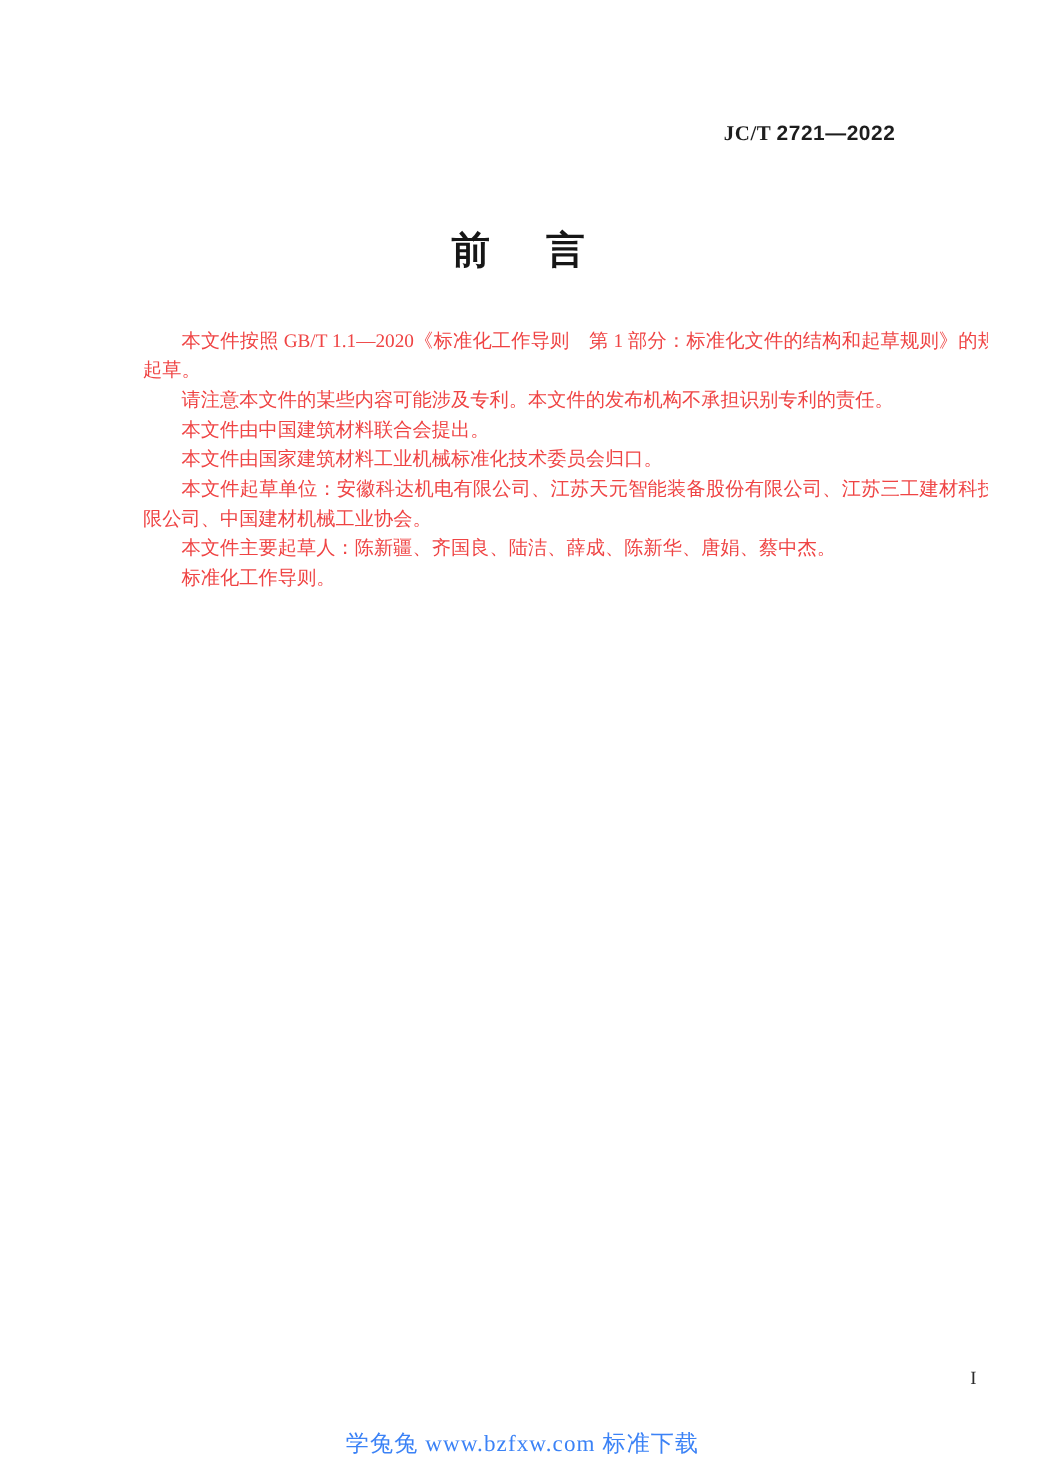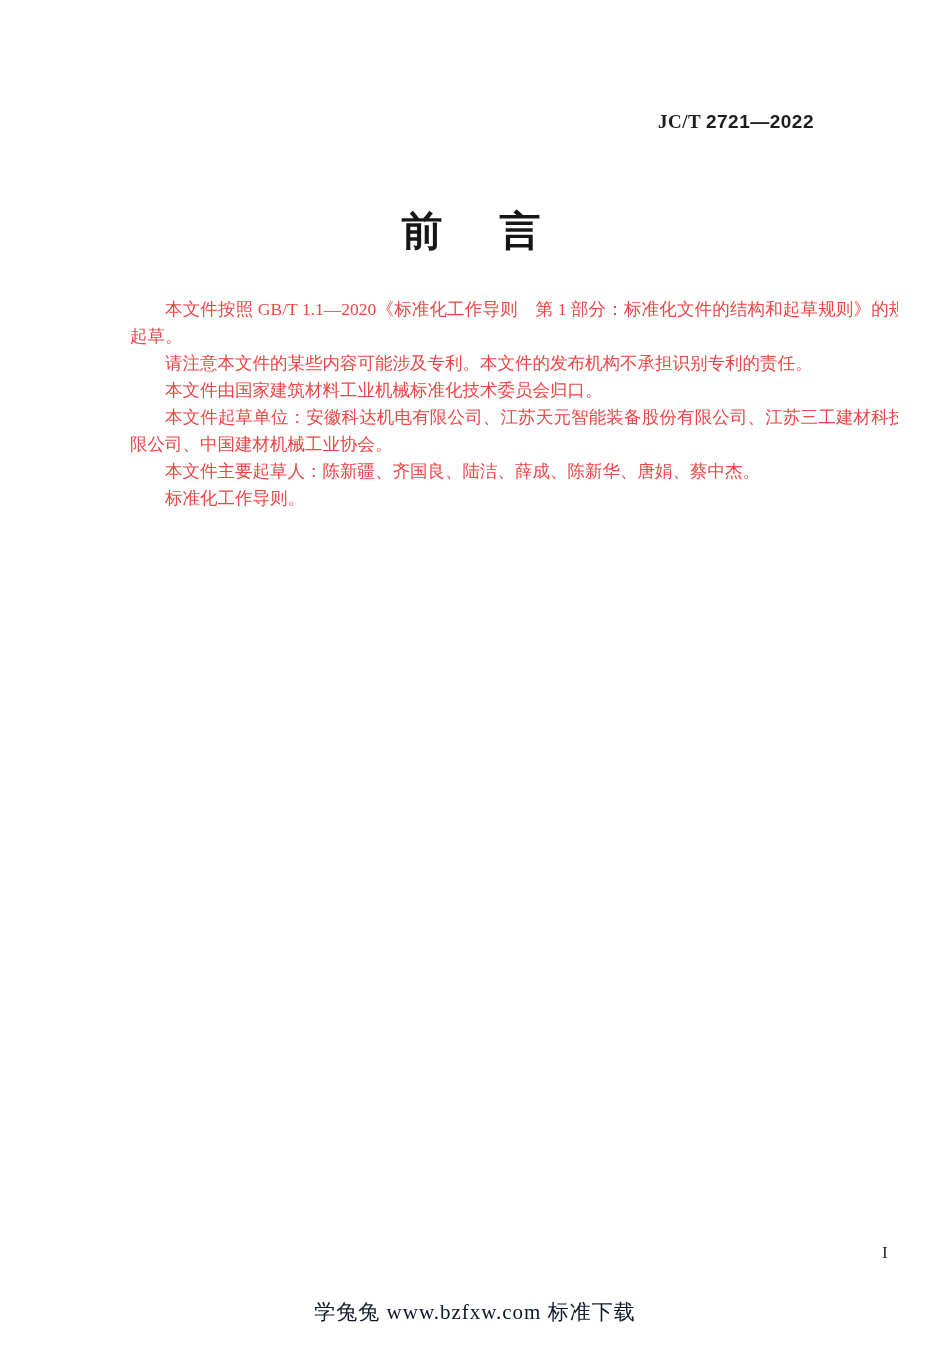--- a/index.html
+++ b/index.html
@@ -34,21 +34,21 @@
     font-family: "Liberation Sans", "DejaVu Sans", sans-serif;
     font-weight: 600;
     letter-spacing: 0.5px;
   }
   .doc-title {
     position: absolute;
     top: 204px;
     left: 0;
     width: 100%;
     text-align: center;
-    font-size: 41px;
+    font-size: 35px;
     font-weight: bold;
     letter-spacing: 8px;
     font-family: "Liberation Sans", "DejaVu Sans", sans-serif;
     color: #161616;
   }
   .content {
     position: absolute;
     top: 296px;
     left: 78px;
     width: 794px;
@@ -71,40 +71,41 @@
     font-family: "Liberation Serif", "DejaVu Serif", serif;
   }
   .watermark {
     position: absolute;
     top: 1298px;
     left: 0;
     width: 100%;
     text-align: center;
     font-size: 21px;
     letter-spacing: 1px;
-    color: #0f172a;
+    color: #3b82f6;
     font-family: "Liberation Serif", "DejaVu Serif", serif;
   }
 </style>
 </head>
 <body>
 
 <div class="page">
 
   <div class="header">
     <span class="code-prefix">JC/T</span>
     <span> </span>
     <span class="code-number">2721—2022</span>
   </div>
 
   <div class="doc-title">前　言</div>
 
   <div class="content">
     <p>本文件按照 GB/T 1.1—2020《标准化工作导则　第 1 部分：标准化文件的结构和起草规则》的规定起草。</p>
     <p>请注意本文件的某些内容可能涉及专利。本文件的发布机构不承担识别专利的责任。</p>
+    <p>本文件由中国建筑材料联合会提出。</p>
     <p>本文件由国家建筑材料工业机械标准化技术委员会归口。</p>
     <p>本文件起草单位：安徽科达机电有限公司、江苏天元智能装备股份有限公司、江苏三工建材科技有限公司、中国建材机械工业协会。</p>
     <p>本文件主要起草人：陈新疆、齐国良、陆洁、薛成、陈新华、唐娟、蔡中杰。</p>
     <p>标准化工作导则。</p>
   </div>
 
   <div class="page-number">I</div>
 
   <div class="watermark">学兔兔 www.bzfxw.com 标准下载</div>
 

